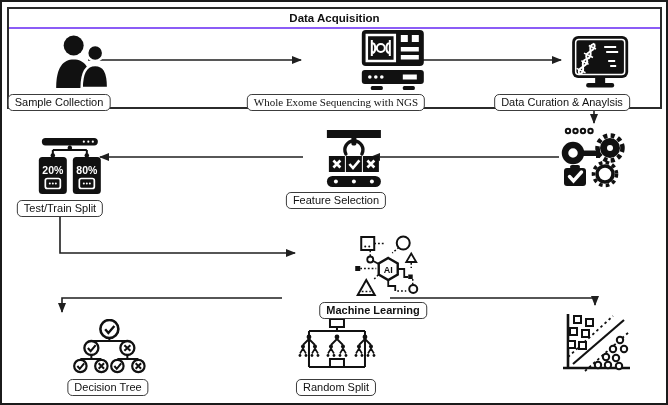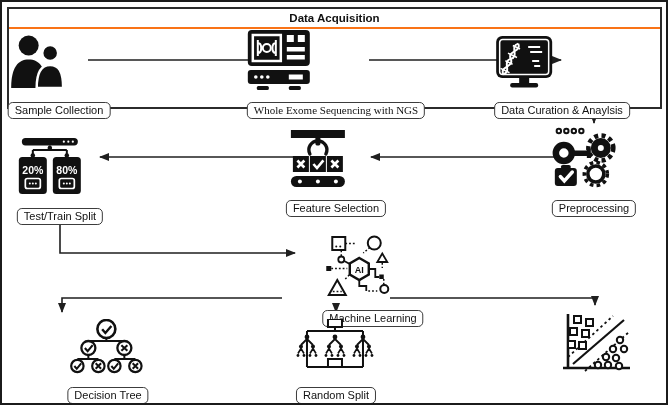--- a/index.html
+++ b/index.html
@@ -6,34 +6,34 @@
   .canvas{
     position:relative;width:668px;height:405px;background:#ffffff;
     border:2px solid #1b1b1b;box-sizing:border-box;overflow:hidden;
     font-family:"Liberation Sans", sans-serif;color:#111;
   }
   .da-box{
     position:absolute;left:5px;top:5px;width:655px;height:102px;
     border:2px solid #2b2b2b;box-sizing:border-box;z-index:0;background:#fff;
   }
   .da-header{
-    height:18px;border-bottom:2px solid #f97316;display:flex;
+    height:18px;border-bottom:2px solid #8b5cf6;display:flex;
     align-items:center;justify-content:center;font-size:11.5px;font-weight:bold;
   }
   .connectors{position:absolute;left:0;top:0;z-index:1;pointer-events:none;}
   .node{
     position:absolute;transform:translateX(-50%);display:flex;
-    flex-direction:column;align-items:flex-start;z-index:2;gap:8px;
+    flex-direction:column;align-items:flex-end;z-index:2;
   }
   .icon-wrap{display:flex;align-items:flex-end;justify-content:center;}
   .node-label{
     margin-top:4px;background:#fff;border:1.3px solid #3c3c3c;border-radius:5px;
     padding:1px 6px;font-size:11px;line-height:13px;white-space:nowrap;color:#111;
   }
-  .ml-label{margin-top:3px;}
+  .ml-label{margin-top:3px;font-weight:bold;}
   svg text{font-family:"Liberation Sans", sans-serif;}
 </style>
 </head>
 <body>
 
 <div class="canvas">
 
   <div class="da-box">
     <div class="da-header">Data Acquisition</div>
   </div>
@@ -177,21 +177,20 @@
         </g>
         <g transform="translate(44,48)">
           <circle r="8" fill="none" stroke="#111" stroke-width="3.6"></circle>
           <circle r="11.5" fill="none" stroke="#111" stroke-width="3.6" stroke-dasharray="3.6 3.2"></circle>
         </g>
         <rect x="9" y="39" width="10" height="4" rx="2" fill="#111"></rect>
         <rect x="3" y="42" width="22" height="18" rx="3" fill="#111"></rect>
         <path d="M8.5,50.5 l4,4.5 l8,-9" fill="none" stroke="#fff" stroke-width="3.4" stroke-linecap="round"></path>
       </svg>
     </div>
-    <div class="node-label">Preprocessing</div>
   </div>
 
   <div class="node" style="left:334px;top:231px;margin-left:37px;">
     <div class="icon-wrap" style="height:66px;">
       <svg width="76" height="64" viewBox="0 0 76 64">
         <g stroke="#111" fill="none">
           <rect x="10" y="2" width="13" height="13" stroke-width="2"></rect>
           <circle cx="52" cy="8" r="6.5" stroke-width="2"></circle>
           <path d="M60,18.5 l5,8.5 h-10 z" stroke-width="1.8"></path>
           <circle cx="19" cy="24.5" r="3" stroke-width="1.8"></circle>

